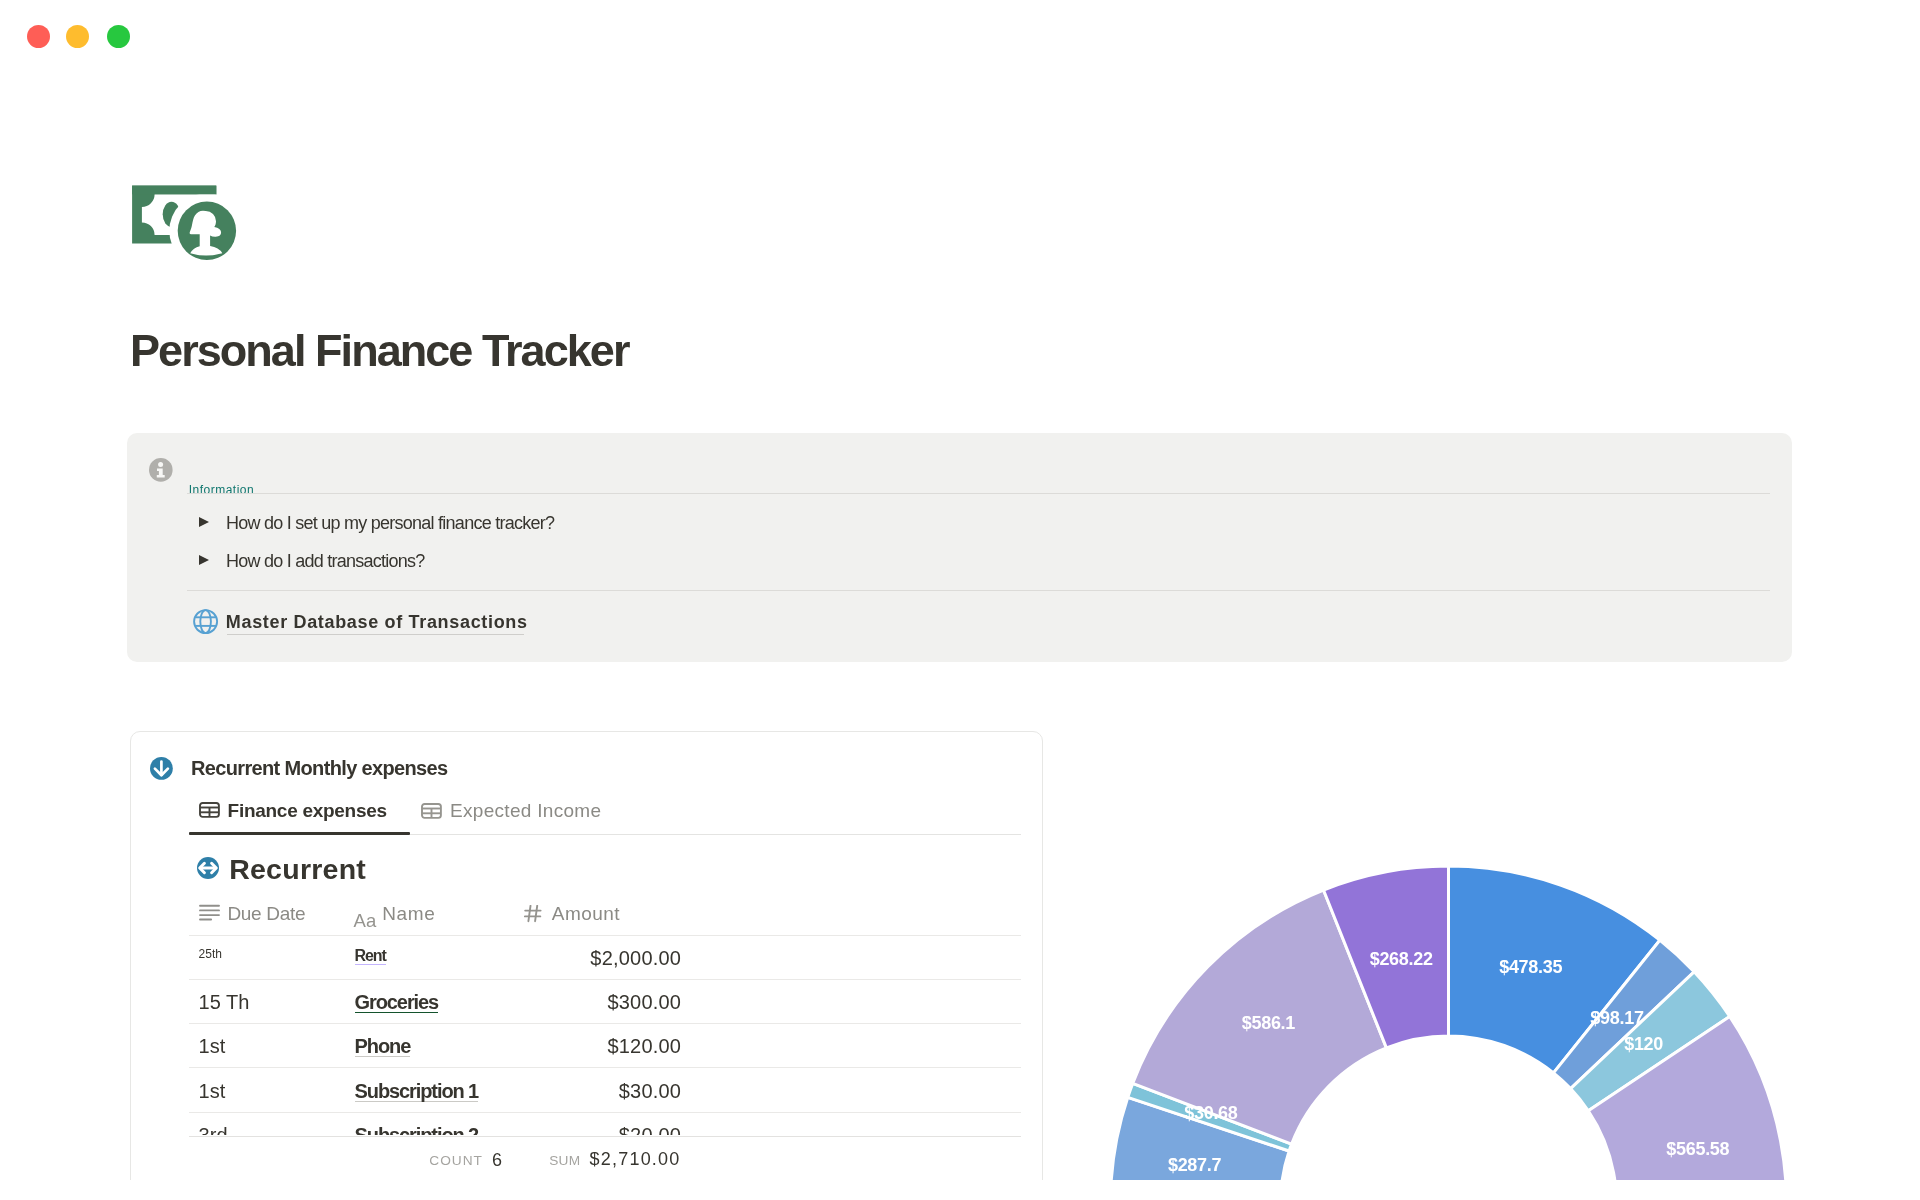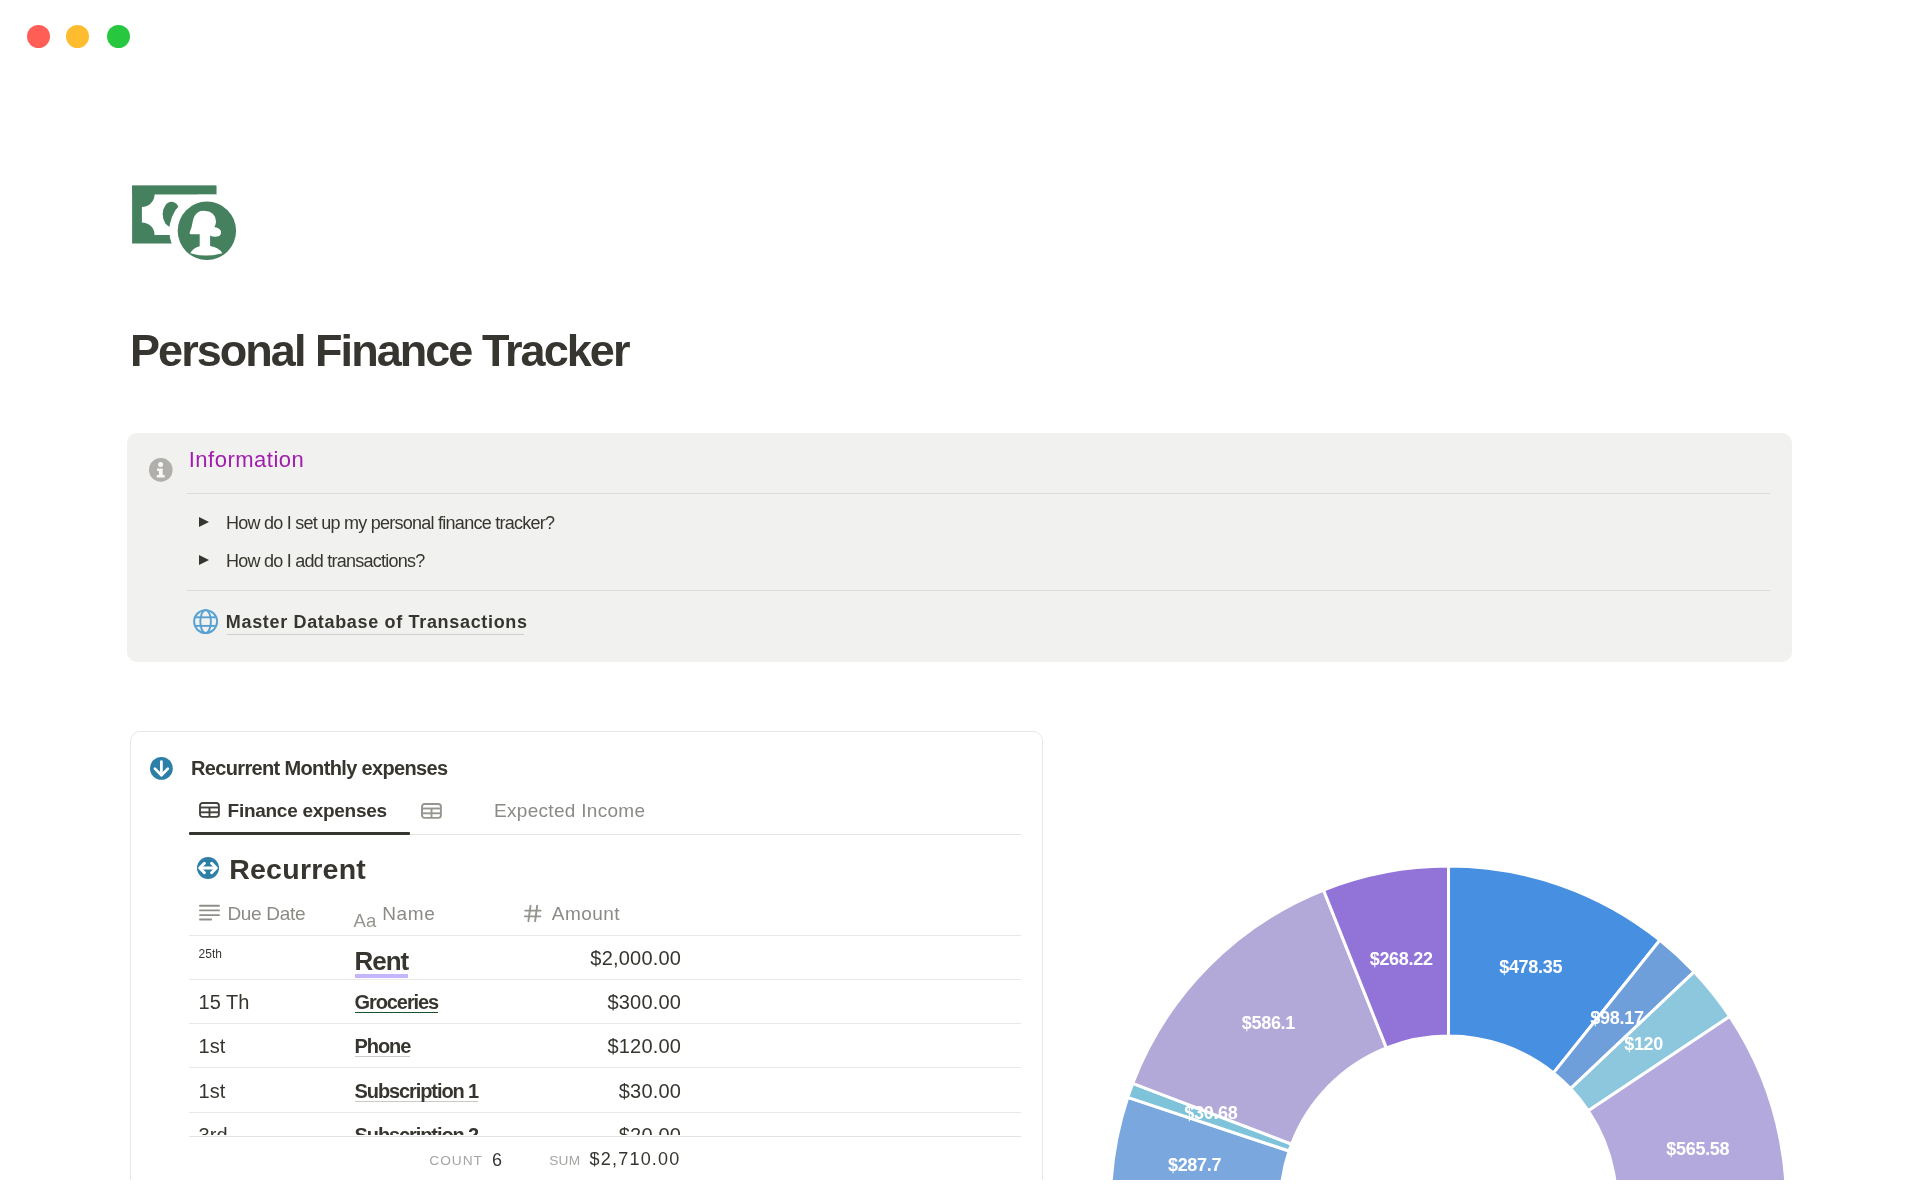--- a/index.html
+++ b/index.html
@@ -46,21 +46,21 @@
 <div class="txt" style="left:130px;top:327.6px;font-size:45px;font-weight:700;color:#37352f;letter-spacing:-1.95px;">Personal Finance Tracker</div>
 
 <div class="abs" style="left:127px;top:433px;width:1664.5px;height:228.5px;background:#f1f1ef;border-radius:10px;"></div>
 <svg class="abs" style="left:148.5px;top:458px;" width="24" height="24" viewBox="0 0 24 24">
   <circle cx="11.8" cy="11.9" r="11.8" fill="#b0afab"></circle>
   <g fill="#f7f7f5">
     <circle cx="11.6" cy="6.4" r="2.5"></circle>
     <path d="M 8.0 10.5 L 13.7 10.5 L 13.7 17.0 L 15.7 17.0 L 15.7 19.6 L 7.8 19.6 L 7.8 17.0 L 9.9 17.0 L 9.9 13.1 L 8.0 13.1 Z"></path>
   </g>
 </svg>
-<div class="txt" style="left:188.7px;top:449px;font-size:22px;letter-spacing:0.5px;color:#a21caf;">Information</div>
+<div class="txt" style="left:188.7px;top:484px;font-size:12px;letter-spacing:0.5px;color:#0f766e;">Information</div>
 <div class="abs" style="left:186.7px;top:493px;width:1583.8px;height:1px;background:#dcdbd8;"></div>
 
 <div class="abs" style="left:198.7px;top:516.5px;width:0;height:0;border-left:10.8px solid #37352f;border-top:5.75px solid transparent;border-bottom:5.75px solid transparent;"></div>
 <div class="txt" style="left:226px;top:514px;font-size:18px;letter-spacing:-0.75px;color:#37352f;">How do I set up my personal finance tracker?</div>
 <div class="abs" style="left:198.7px;top:554.7px;width:0;height:0;border-left:10.8px solid #37352f;border-top:5.75px solid transparent;border-bottom:5.75px solid transparent;"></div>
 <div class="txt" style="left:226px;top:552.3px;font-size:18px;letter-spacing:-0.75px;color:#37352f;">How do I add transactions?</div>
 
 <div class="abs" style="left:186.7px;top:590px;width:1583.8px;height:1px;background:#dcdbd8;"></div>
 
 <svg class="abs" style="left:193px;top:609px;" width="26" height="26" viewBox="0 0 26 26">
@@ -95,21 +95,21 @@
 </svg>
 <div class="txt" style="left:227.6px;top:800.9px;font-size:19px;font-weight:700;letter-spacing:-0.28px;color:#37352f;">Finance expenses</div>
 <svg class="abs" style="left:421.3px;top:802.5px;" width="21" height="16" viewBox="0 0 21 16">
   <g fill="none" stroke="#96958f" stroke-width="1.9">
     <rect x="1" y="1" width="18.9" height="13.9" rx="2.6"></rect>
     <line x1="1" y1="5.5" x2="19.9" y2="5.5"></line>
     <line x1="1" y1="10.3" x2="19.9" y2="10.3"></line>
     <line x1="10.5" y1="5.5" x2="10.5" y2="14.9"></line>
   </g>
 </svg>
-<div class="txt" style="left:450px;top:800.9px;font-size:19px;font-weight:400;letter-spacing:0.3px;color:#8b8a85;margin-left:44px;">Expected Income</div>
+<div class="txt" style="left:450px;top:800.9px;font-size:19px;font-weight:400;letter-spacing:0.3px;color:#8b8a85;">Expected Income</div>
 <div class="abs" style="left:188.5px;top:833.6px;width:832.8px;height:1px;background:#e4e4e2;"></div>
 <div class="abs" style="left:188.5px;top:832.2px;width:221.6px;height:2.8px;background:#37352f;border-radius:1px;"></div>
 
 <svg class="abs" style="left:196.9px;top:856.8px;" width="22" height="22" viewBox="0 0 22 22">
   <circle cx="11" cy="11" r="11" fill="#2e7fa8"></circle>
   <g stroke="#ffffff" stroke-width="3" fill="none" stroke-linecap="round" stroke-linejoin="round">
     <line x1="4.6" y1="11" x2="17.4" y2="11"></line>
     <polyline points="7.4,6.3 2.7,11 7.4,15.7"></polyline>
     <polyline points="14.6,6.3 19.3,11 14.6,15.7"></polyline>
   </g>
@@ -132,21 +132,21 @@
       <line x1="1.2" y1="5.6" x2="16.6" y2="5.6"></line>
       <line x1="0.9" y1="11.4" x2="16.3" y2="11.4"></line>
       <line x1="6.5" y1="0.8" x2="4.4" y2="16.2"></line>
       <line x1="13.2" y1="0.8" x2="11.1" y2="16.2"></line>
     </g>
   </svg>
 <div class="txt" style="left:551.8px;top:904px;font-size:19px;letter-spacing:0.45px;color:#8b8a85;">Amount</div>
 
 <div class="abs" style="left:188.5px;top:934.5px;width:832.8px;height:1px;background:#eae9e7;"></div>
 <div class="txt" style="left:198.6px;top:947.7px;font-size:12px;color:#37352f;text-align:right;">25th</div>
-<div class="txt" style="left:354.6px;top:947.7px;font-size:26px;font-weight:700;letter-spacing:-1.1px;color:#37352f;border-bottom:4px solid #c4b5fd;">Rent</div>
+<div class="txt" style="left:354.6px;top:947.7px;font-size:16px;font-weight:700;letter-spacing:-1.1px;color:#37352f;border-bottom:1px solid #c4b5fd;">Rent</div>
 <div class="txt" style="right:1238.9px;top:947.7px;font-size:20px;letter-spacing:0.2px;color:#37352f;">$2,000.00</div>
 
 <div class="abs" style="left:188.5px;top:978.8px;width:832.8px;height:1px;background:#eae9e7;"></div>
 <div class="txt" style="left:198.6px;top:992px;font-size:20px;color:#37352f;">15 Th</div>
 <div class="txt" style="left:354.6px;top:992px;font-size:20px;font-weight:700;letter-spacing:-1.1px;color:#37352f;border-bottom:1px solid #14532d;">Groceries</div>
 <div class="txt" style="right:1238.9px;top:992px;font-size:20px;letter-spacing:0.2px;color:#37352f;">$300.00</div>
 
 <div class="abs" style="left:188.5px;top:1023px;width:832.8px;height:1px;background:#eae9e7;"></div>
 <div class="txt" style="left:198.6px;top:1036.3px;font-size:20px;color:#37352f;">1st</div>
 <div class="txt" style="left:354.6px;top:1036.3px;font-size:20px;font-weight:700;letter-spacing:-1.1px;color:#37352f;border-bottom:1px solid #cbcac6;">Phone</div>

